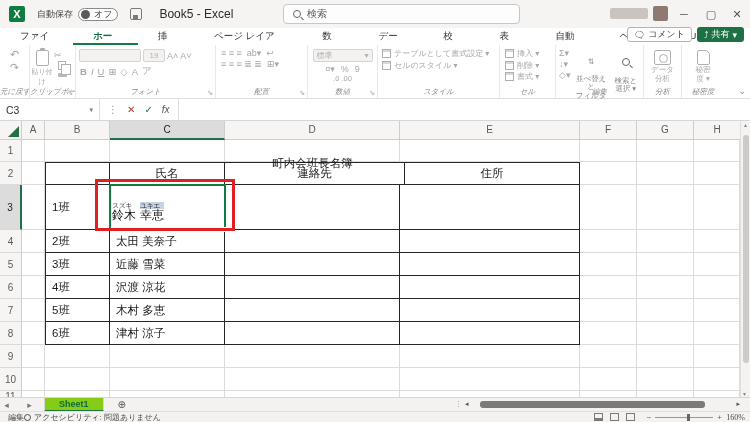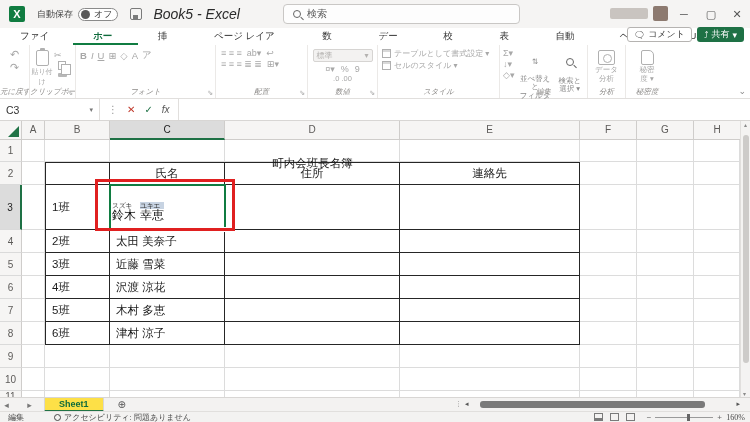--- a/index.html
+++ b/index.html
@@ -8,21 +8,21 @@
   .abs { position:absolute; }
 
   
   .titlebar { left:0; top:0; width:750px; height:28px; background:#f5f4f3; display:flex; align-items:center; }
   .xl-logo { width:16px; height:16px; margin-left:9px; background:#107c41; border-radius:2px; color:#fff; font-size:11px; font-weight:bold; text-align:center; line-height:16px; }
   .autosave { display:flex; align-items:center; margin-left:12px; font-size:9px; color:#444; }
   .toggle { display:flex; align-items:center; border:1px solid #8a8a8a; border-radius:8px; height:13px; padding:0 5px 0 2px; margin-left:5px; font-size:9px; color:#333; background:#fff; }
   .toggle .knob { width:9px; height:9px; border-radius:50%; background:#5a5a5a; margin-right:4px; }
   .save-ic { width:12px; height:12px; border:1.5px solid #7a7a7a; border-radius:2px; margin-left:12px; position:relative; }
   .save-ic::after { content:""; position:absolute; left:2px; bottom:0; width:5px; height:4px; background:#7a7a7a; }
-  .doc-title { margin-left:11px; font-size:14px; color:#2b2b2b;font-style:italic; }
+  .doc-title { margin-left:17px; font-size:12px; color:#2b2b2b; }
   .searchbox { position:absolute; left:283px; top:4px; width:237px; height:20px; background:#fdfdfd; border:1px solid #c9c7c5; border-radius:4px; display:flex; align-items:center; font-size:10px; color:#555; }
   .mag { width:8px; height:8px; border:1.3px solid #666; border-radius:50%; position:relative; margin:0 6px 0 9px; flex:none; }
   .mag::after { content:""; position:absolute; width:4px; height:1.3px; background:#666; transform:rotate(45deg); left:6px; top:7px; }
   .blur1 { left:610px; top:8px; width:38px; height:11px; background:#c9c4c0; border-radius:2px; }
   .blur2 { left:653px; top:6px; width:15px; height:15px; background:#8d7a70; border-radius:2px; }
   .winbtn { top:0; width:26px; height:28px; text-align:center; line-height:28px; font-size:11px; color:#555; }
 
   
   .rtabs { left:0; top:28px; width:750px; height:17px; background:#fff; display:flex; align-items:center; font-size:9.5px; color:#333; }
   .rtab { padding:0 20px; height:17px; line-height:16px; }
@@ -107,21 +107,21 @@
   rt { font-size:7px; color:#333; letter-spacing:-0.5px; }
   rt.hl { background:#c7d3e2; }
 
   
   .vscroll { left:740px; top:121px; width:10px; height:276px; background:#f4f3f2; border-left:1px solid #e1dfdd; font-size:6px; color:#8a8a8a; text-align:center; }
   .vthumb { position:absolute; left:2px; top:14px; width:6px; height:228px; background:#cdcbc9; border-radius:3px; }
 
   
   .tabbar { left:0; top:397px; width:750px; height:14px; background:#f3f2f1; border-top:1px solid #d8d6d4; display:flex; align-items:center; font-size:9px; color:#666; }
   .navarrows { width:44px; text-align:center; letter-spacing:8px; color:#777; }
-  .sheettab { background:#fde047; color:#0f6b3c; font-weight:bold; height:14px; line-height:13px; padding:0 14px; border-bottom:2px solid #217346; border-right:1px solid #d8d6d4; border-left:1px solid #d8d6d4; }
+  .sheettab { background:#84cc16; color:#0f6b3c; font-weight:bold; height:14px; line-height:13px; padding:0 14px; border-bottom:2px solid #217346; border-right:1px solid #d8d6d4; border-left:1px solid #d8d6d4; }
   .addsheet { margin-left:14px; font-size:10px; color:#555; }
   .hscroll { position:absolute; left:455px; top:400px; width:285px; height:8px; display:flex; align-items:center; gap:3px; }
   .htrack { flex:1; height:7px; background:#f3f2f1; position:relative; }
   .hthumb { position:absolute; left:8px; top:0; width:225px; height:7px; background:#7a7a7a; border-radius:3px; }
 
   
   .sbar { left:0; top:411px; width:750px; height:11px; background:#f3f2f1; border-top:1px solid #e1dfdd; display:flex; align-items:center; font-size:8px; color:#4a4a4a; }
   .acc-ic { width:7px; height:7px; border:1px solid #4a4a4a; border-radius:50%; margin:0 3px 0 0; position:relative; }
   .views { position:absolute; right:115px; display:flex; gap:7px; }
   .vic { width:9px; height:8px; border:1px solid #7a7a7a; }
@@ -194,20 +194,26 @@
     </div>
     <div class="clipcol">
       <span>✂</span>
       <span class="copy-ic"></span>
       <span class="brush-ic"></span>
     </div>
     <div class="grp-label">クリップボード</div>
     <div class="launcher">⇘</div>
   </div>
   <div class="grp g-font">
+    <div class="fontrow1">
+      <span class="fname"></span>
+      <span class="fsize">19</span>
+      <span class="fbig">A˄</span>
+      <span class="fbig">A˅</span>
+    </div>
     <div class="fontrow2">
       <b class="gi">B</b>
       <i class="gi">I</i>
       <u class="gi">U</u>
       <span class="gi">⊞</span>
       <span class="gi">◇</span>
       <span class="gi">A</span>
       <span class="gi">ア</span>
     </div>
     <div class="grp-label">フォント</div>
@@ -245,20 +251,35 @@
   <div class="grp g-styles">
     <div class="strow">
       <span class="sticon"></span>
       <span>テーブルとして書式設定 ▾</span>
     </div>
     <div class="strow">
       <span class="sticon"></span>
       <span>セルのスタイル ▾</span>
     </div>
     <div class="grp-label">スタイル</div>
+  </div>
+  <div class="grp g-cells">
+    <div class="strow">
+      <span class="sticon"></span>
+      <span>挿入 ▾</span>
+    </div>
+    <div class="strow">
+      <span class="sticon"></span>
+      <span>削除 ▾</span>
+    </div>
+    <div class="strow">
+      <span class="sticon"></span>
+      <span>書式 ▾</span>
+    </div>
+    <div class="grp-label">セル</div>
   </div>
   <div class="grp g-edit">
     <div class="edcol1">
       <span class="gi">Σ▾</span>
       <span class="gi">↓▾</span>
       <span class="gi">◇▾</span>
     </div>
     <div class="edbtn" style="color:#8a8a8a">
       <span>⇅</span><br>
       <span style="white-space:pre-line">並べ替えと
@@ -325,22 +346,22 @@
       <div class="c wE"></div>
       <div class="c wF"></div>
       <div class="c wG"></div>
       <div class="c wH"></div>
   </div>
   <div class="grow r2">
     <div class="rh r2">2</div>
     <div class="c wA"></div>
     <div class="c wB t tl tt"></div>
     <div class="c wC t tt hcell">氏名</div>
+    <div class="c wE t tt hcell">連絡先</div>
     <div class="c wD t tt hcell">住所</div>
-    <div class="c wE t tt hcell">連絡先</div>
     <div class="c wF"></div>
       <div class="c wG"></div>
       <div class="c wH"></div>
   </div>
   <div class="grow r3">
     <div class="rh r3 sel">3</div>
     <div class="c wA"></div>
     <div class="c wB t tl gname">1班</div>
     <div class="c wC t"></div>
     <div class="c wD t"></div>
@@ -469,21 +490,21 @@
   <span style="color:#888;font-size:7px">⋮</span>
   <span style="color:#555;font-size:7px">◂</span>
   <span class="htrack">
       <span class="hthumb"></span>
     </span>
   <span style="color:#555;font-size:7px">▸</span>
 </div>
 
 <div class="abs sbar">
   <span style="margin-left:8px">編集</span>
-  <span style="display:flex;align-items:center;margin-left:30px">
+  <span style="display:flex;align-items:center;">
     <span class="acc-ic"></span>
     <span>アクセシビリティ: 問題ありません</span>
   </span>
   <span class="views">
     <span class="vic b"></span>
     <span class="vic"></span>
     <span class="vic"></span>
   </span>
   <span class="zoomctl">
     <span>−</span>

